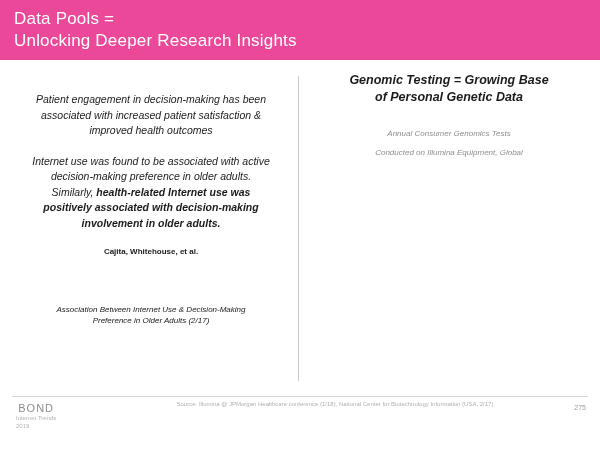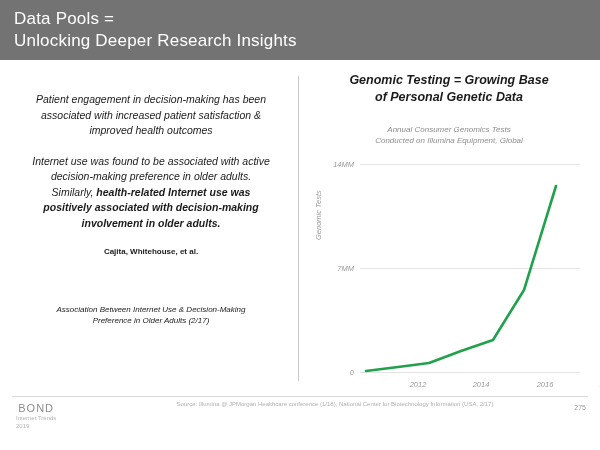--- a/index.html
+++ b/index.html
@@ -15,21 +15,21 @@
     position: relative;
   }
 
   
   .header {
     position: absolute;
     left: 0;
     top: 0;
     width: 600px;
     height: 60px;
-    background: #737373;
+    background: #ec4899;
   }
   .header-title {
     position: absolute;
     left: 14px;
     top: 8px;
     width: 560px;
     color: #ffffff;
     font-size: 17px;
     line-height: 22px;
     font-weight: 400;
@@ -96,21 +96,21 @@
     position: absolute;
     left: 308px;
     top: 72px;
     width: 282px;
     font-style: italic;
   }
   .chart-subtitle {
     margin-top: 18px;
     text-align: center;
     font-size: 8px;
-    line-height: 11px;
+    line-height: 19px;
     color: #8e8e8e;
     white-space: pre-line;
   }
 
   .chart-wrap {
     position: relative;
     margin-top: 6px;
     height: 250px;
   }
   .y-axis-label {
@@ -238,45 +238,20 @@
 </div>
 
 <div class="divider"></div>
 
 <div class="right-col">
   <div class="col-title">Genomic Testing = Growing Base
 of Personal Genetic Data</div>
   <div class="chart-subtitle">Annual Consumer Genomics Tests
 Conducted on Illumina Equipment, Global</div>
 
-  <div class="chart-wrap">
-    <div class="y-axis-label">Genomic Tests</div>
-
-    <div class="y-tick top">14MM</div>
-    <div class="y-tick mid">7MM</div>
-    <div class="y-tick bot">0</div>
-
-    <div class="plot">
-      <div class="gridline" style="top: 0px;"></div>
-      <div class="gridline" style="top: 104px;"></div>
-      <div class="gridline" style="top: 208px;"></div>
-
-      <svg width="220" height="212" viewBox="0 0 220 212">
-
-        <polyline points="6,207 38,203 69,199 101,187 133,176 164,126 196,22" fill="none" stroke="#21a14b" stroke-width="2.6" stroke-linejoin="round" stroke-linecap="round"></polyline>
-      </svg>
-    </div>
-
-    <div class="x-labels">
-      <div class="x-label" style="left: 58px;">2012</div>
-      <div class="x-label" style="left: 121px;">2014</div>
-      <div class="x-label" style="left: 185px;">2016</div>
-      <div class="x-label" style="left: 248px;">2018</div>
-    </div>
-  </div>
 </div>
 
 <div class="footer-rule"></div>
 <div class="footer-source">Source: Illumina @ JPMorgan Healthcare conference (1/18), National Center for Biotechnology Information (USA, 2/17)</div>
 <div class="logo">
   <div class="logo-name">BOND</div>
   <div class="logo-sub" style="white-space: pre-line;">Internet Trends
 2019</div>
 </div>
 <div class="page-num">275</div>

